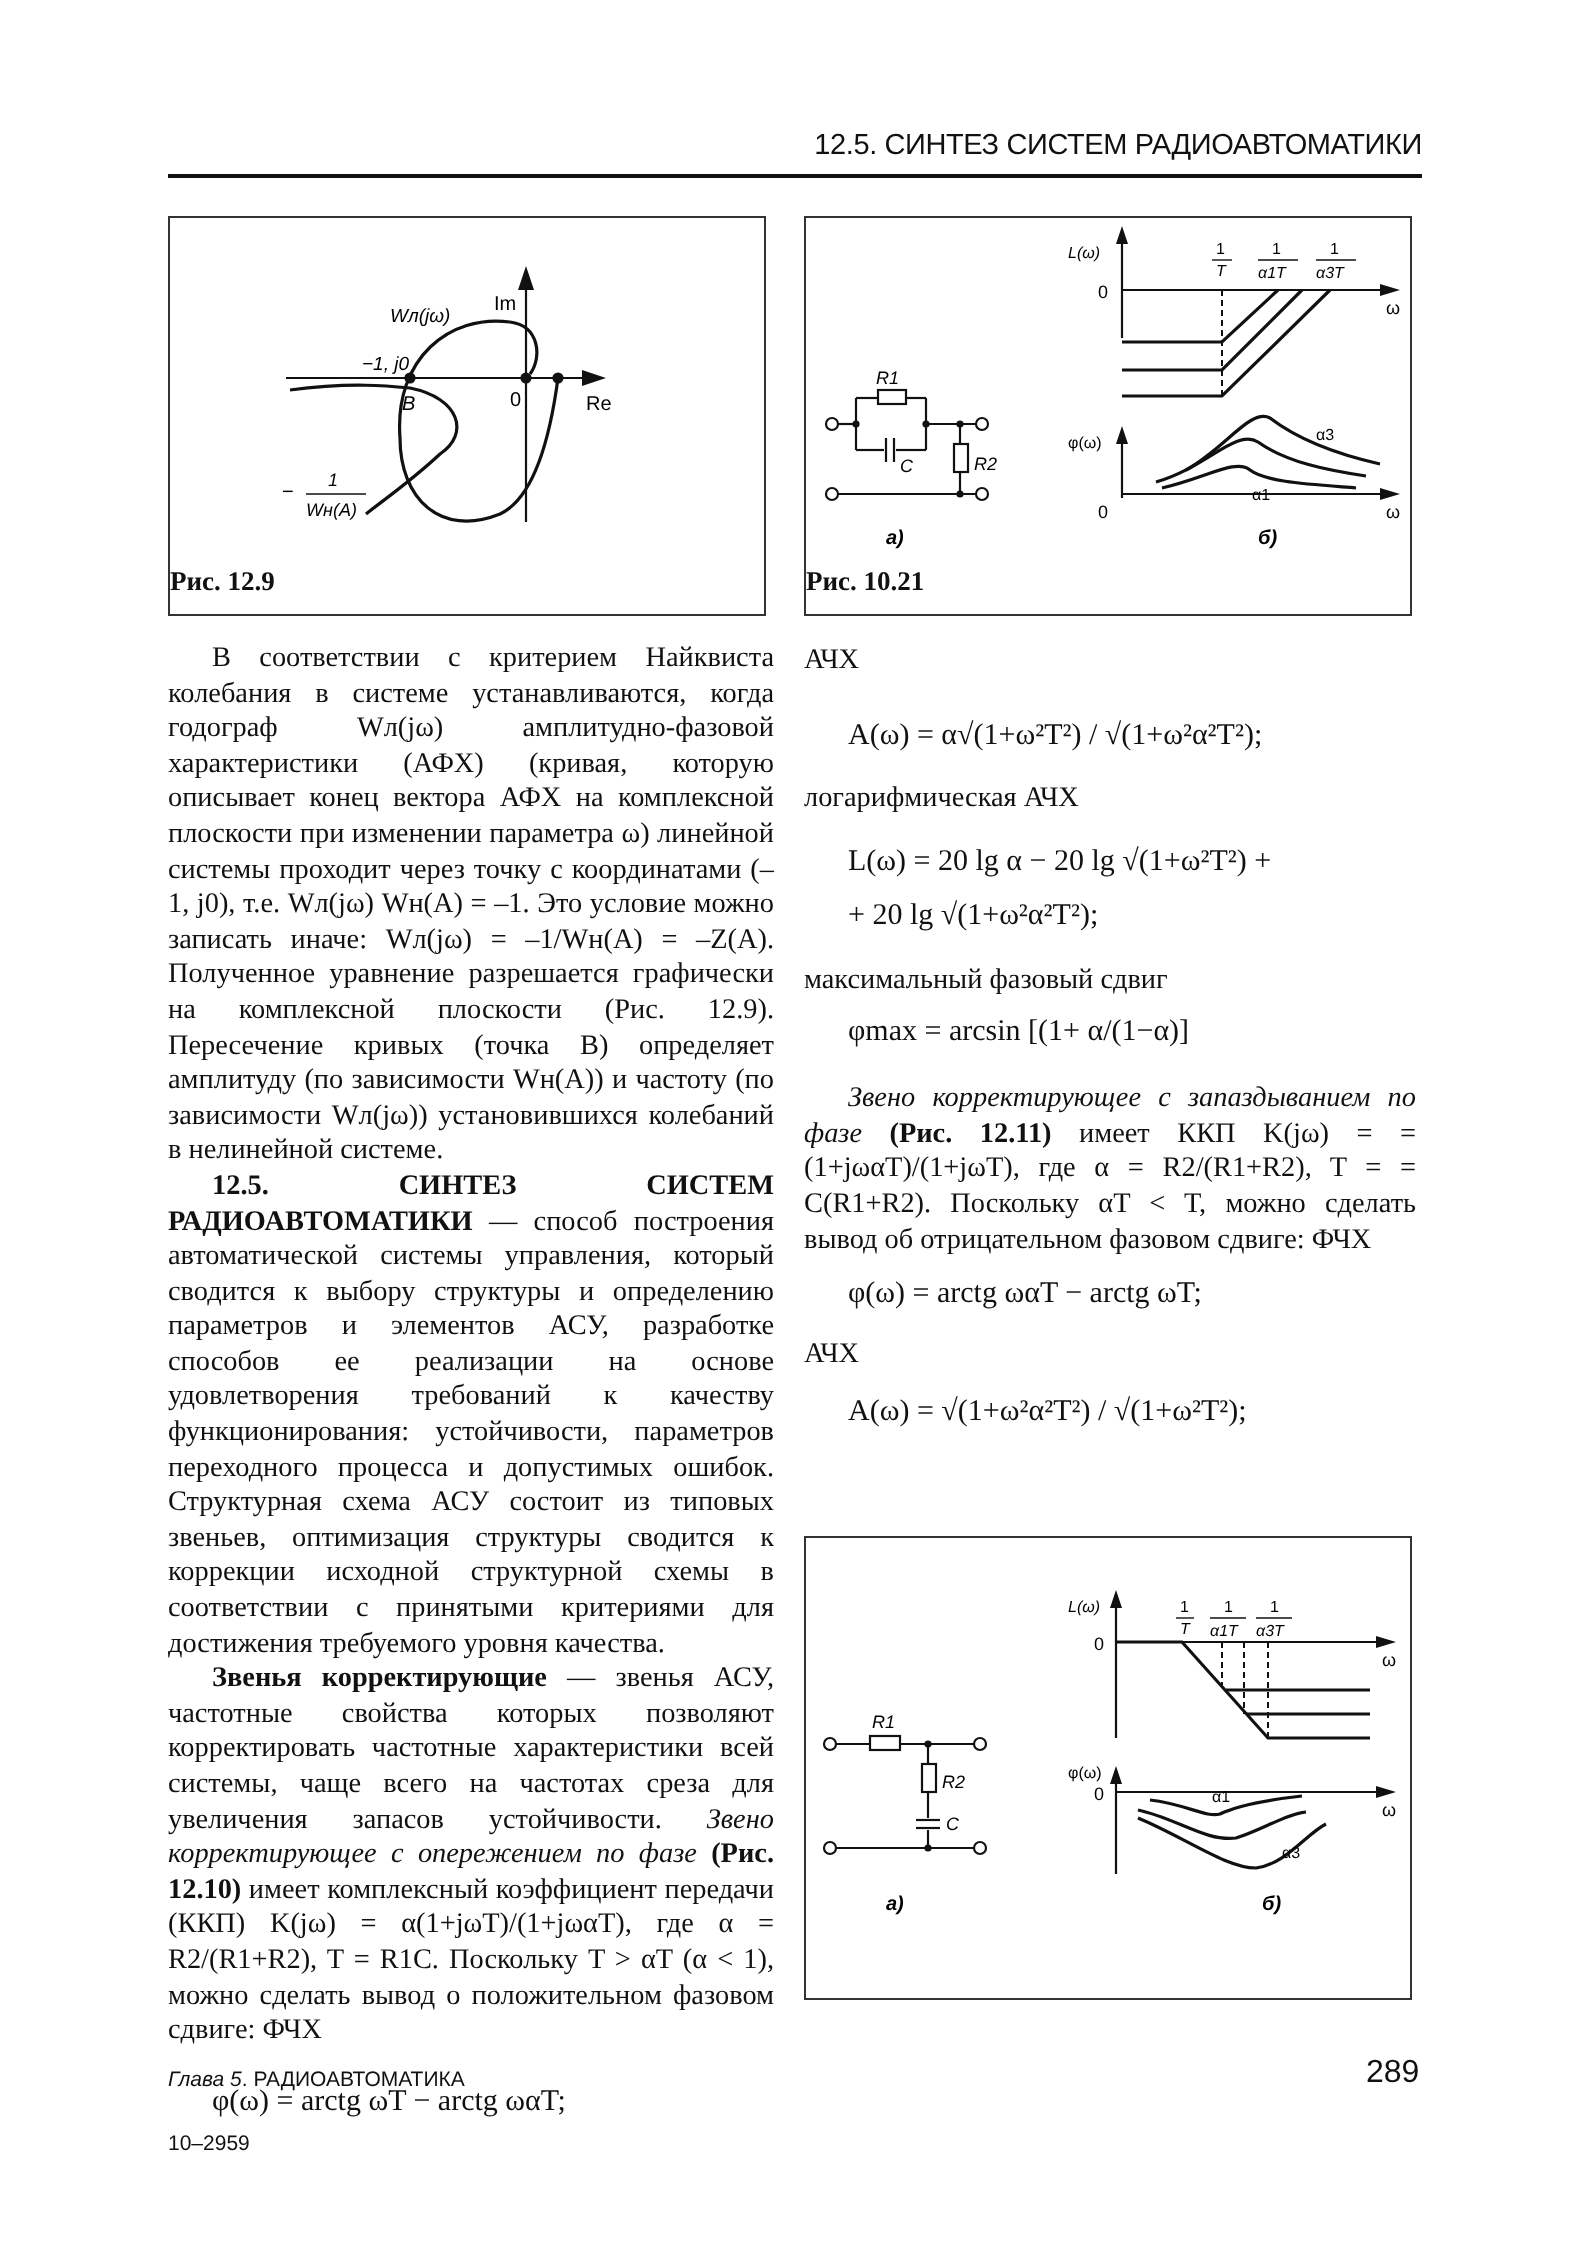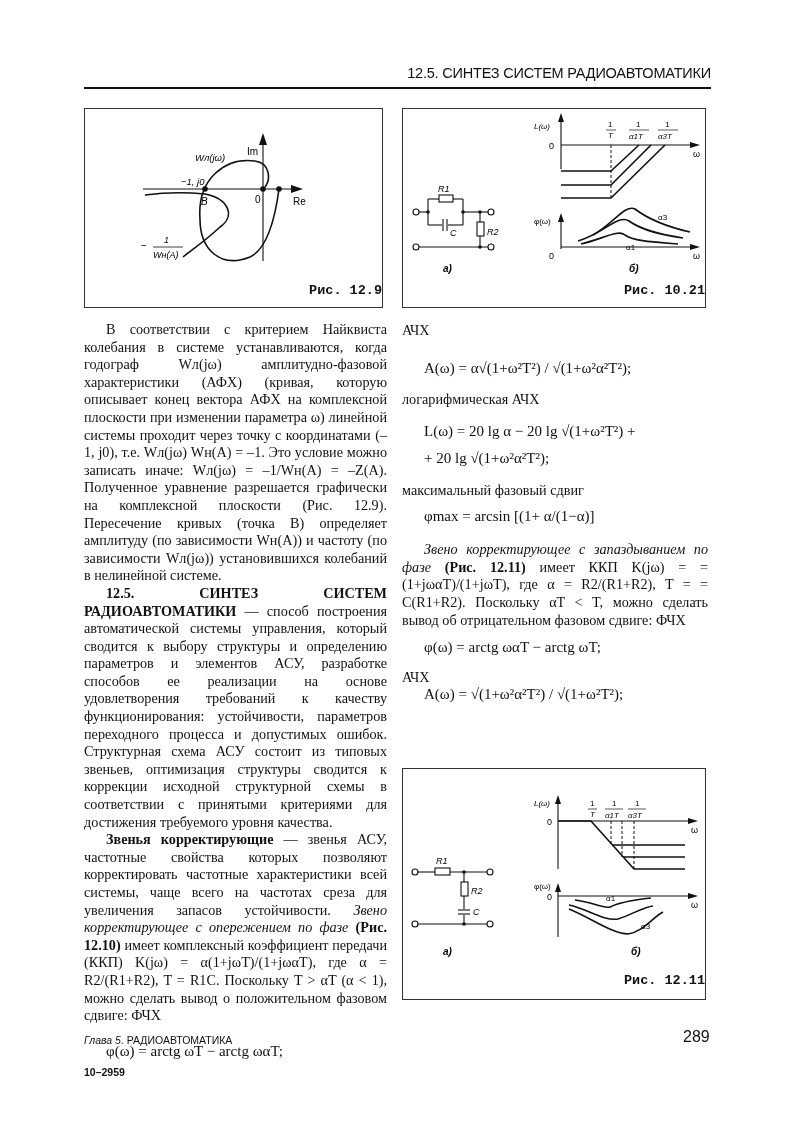--- a/index.html
+++ b/index.html
@@ -9,22 +9,22 @@
   .running-head {
     position: absolute; left: 84px; top: 60px; width: 627px; height: 29px;
     border-bottom: 2px solid #111;
     font-family: "Liberation Sans", "DejaVu Sans", sans-serif;
     font-size: 14.5px; text-align: right; padding-top: 5px; letter-spacing: -0.2px;
   }
 
   .figbox { position: absolute; border: 1px solid #333; background: #fff; }
   .figbox svg { position: absolute; left: 0; top: 0; }
   .fig-caption {
-    position: absolute; left: 0; width: 100%; text-align: right;
-    font-family: Liberation Mono, monospace; font-weight: bold; font-size: 13.5px;
+    position: absolute; left: 0; width: 100%; text-align: left;
+    font-family: Liberation Serif, serif; font-weight: bold; font-size: 13.5px;
   }
 
   .col { position: absolute; font-size: 14.2px; line-height: 17.6px; text-align: justify; }
   .col p { margin: 0; }
   .indent { text-indent: 22px; }
   .bold { font-weight: bold; }
   .it { font-style: italic; }
   .formula { font-size: 15px; padding-left: 22px; white-space: nowrap; }
   .label-line { text-align: left; }
 
@@ -32,21 +32,21 @@
     position: absolute; left: 84px; top: 1034px;
     font-family: "Liberation Sans", sans-serif; font-size: 10.5px;
   }
   .footer-left .chap { font-style: italic; }
   .page-number {
     position: absolute; left: 683px; top: 1028px;
     font-family: "Liberation Sans", sans-serif; font-size: 16px;
   }
   .print-code {
     position: absolute; left: 84px; top: 1066px;
-    font-family: "Liberation Sans", sans-serif; font-size: 10.5px; font-weight: bold;
+    font-family: "Liberation Sans", sans-serif; font-size: 10.5px;
   }
   svg text { font-family: "Liberation Sans", sans-serif; }
   .sv { fill: none; stroke: #111; stroke-width: 1.6; }
   .svt { fill: none; stroke: #111; stroke-width: 1.1; }
   .dash { fill: none; stroke: #111; stroke-width: 1; stroke-dasharray: 3 2; }
 </style>
 </head>
 <body>
 
 <div class="running-head">12.5. СИНТЕЗ СИСТЕМ РАДИОАВТОМАТИКИ</div>
@@ -166,21 +166,21 @@
   <p class="label-line">логарифмическая АЧХ</p>
   <p class="formula" style="margin-top:14px;">L(ω) = 20 lg α − 20 lg √(1+ω²T²) +</p>
   <p class="formula" style="margin:10px 0 14px;">+ 20 lg √(1+ω²α²T²);</p>
   <p class="label-line">максимальный фазовый сдвиг</p>
   <p class="formula" style="margin:8px 0 10px;">φmax = arcsin [(1+ α/(1−α)]</p>
   <p class="indent" style="margin-top:16px;">
     <span class="it">Звено корректирующее с запаздыванием по фазе</span><span class="bold"> (Рис. 12.11)</span><span> имеет ККП K(jω) = = (1+jωαT)/(1+jωT), где α = R2/(R1+R2), T = = C(R1+R2). Поскольку αT &lt; T, можно сделать вывод об отрицательном фазовом сдвиге: ФЧХ</span>
   </p>
   <p class="formula" style="margin:10px 0 12px;">φ(ω) = arctg ωαT − arctg ωT;</p>
   <p class="label-line">АЧХ</p>
-  <p class="formula" style="">A(ω) = √(1+ω²α²T²) / √(1+ω²T²);</p>
+  <p class="formula" style="margin-top:12px;">A(ω) = √(1+ω²α²T²) / √(1+ω²T²);</p>
 </div>
 
 <div class="figbox" style="left:402px; top:768px; width:304px; height:232px;">
   <svg width="304" height="232" viewBox="0 0 304 232">
 
     <circle cx="12" cy="103" r="3" class="svt"></circle>
     <line class="svt" x1="15" y1="103" x2="32" y2="103"></line>
     <rect x="32" y="99" width="15" height="7" class="svt"></rect>
     <line class="svt" x1="47" y1="103" x2="84" y2="103"></line>
     <circle cx="87" cy="103" r="3" class="svt"></circle>
@@ -230,20 +230,19 @@
     <path class="sv" d="M 172,131 C 190,133 200,140 207,138 C 215,134 230,131 248,129"></path>
     <path class="sv" d="M 166,136 C 185,140 200,152 215,150 C 228,146 240,138 250,137"></path>
     <path class="sv" d="M 166,140 C 190,150 210,165 225,165 C 240,163 250,148 260,143"></path>
     <text x="131" y="120" font-size="8">φ(ω)</text>
     <text x="144" y="131" font-size="9">0</text>
     <text x="288" y="139" font-size="9">ω</text>
     <text x="203" y="132" font-size="8">α1</text>
     <text x="238" y="160" font-size="8">α3</text>
     <text x="228" y="186" font-size="10" font-weight="bold" font-style="italic">б)</text>
   </svg>
-  <div class="fig-caption" style="top:204px;">Рис. 12.11</div>
 </div>
 
 <div class="footer-left">
   <span class="chap">Глава 5</span><span>. РАДИОАВТОМАТИКА</span>
 </div>
 <div class="page-number">289</div>
 <div class="print-code">10–2959</div>
 
 </body></html>

